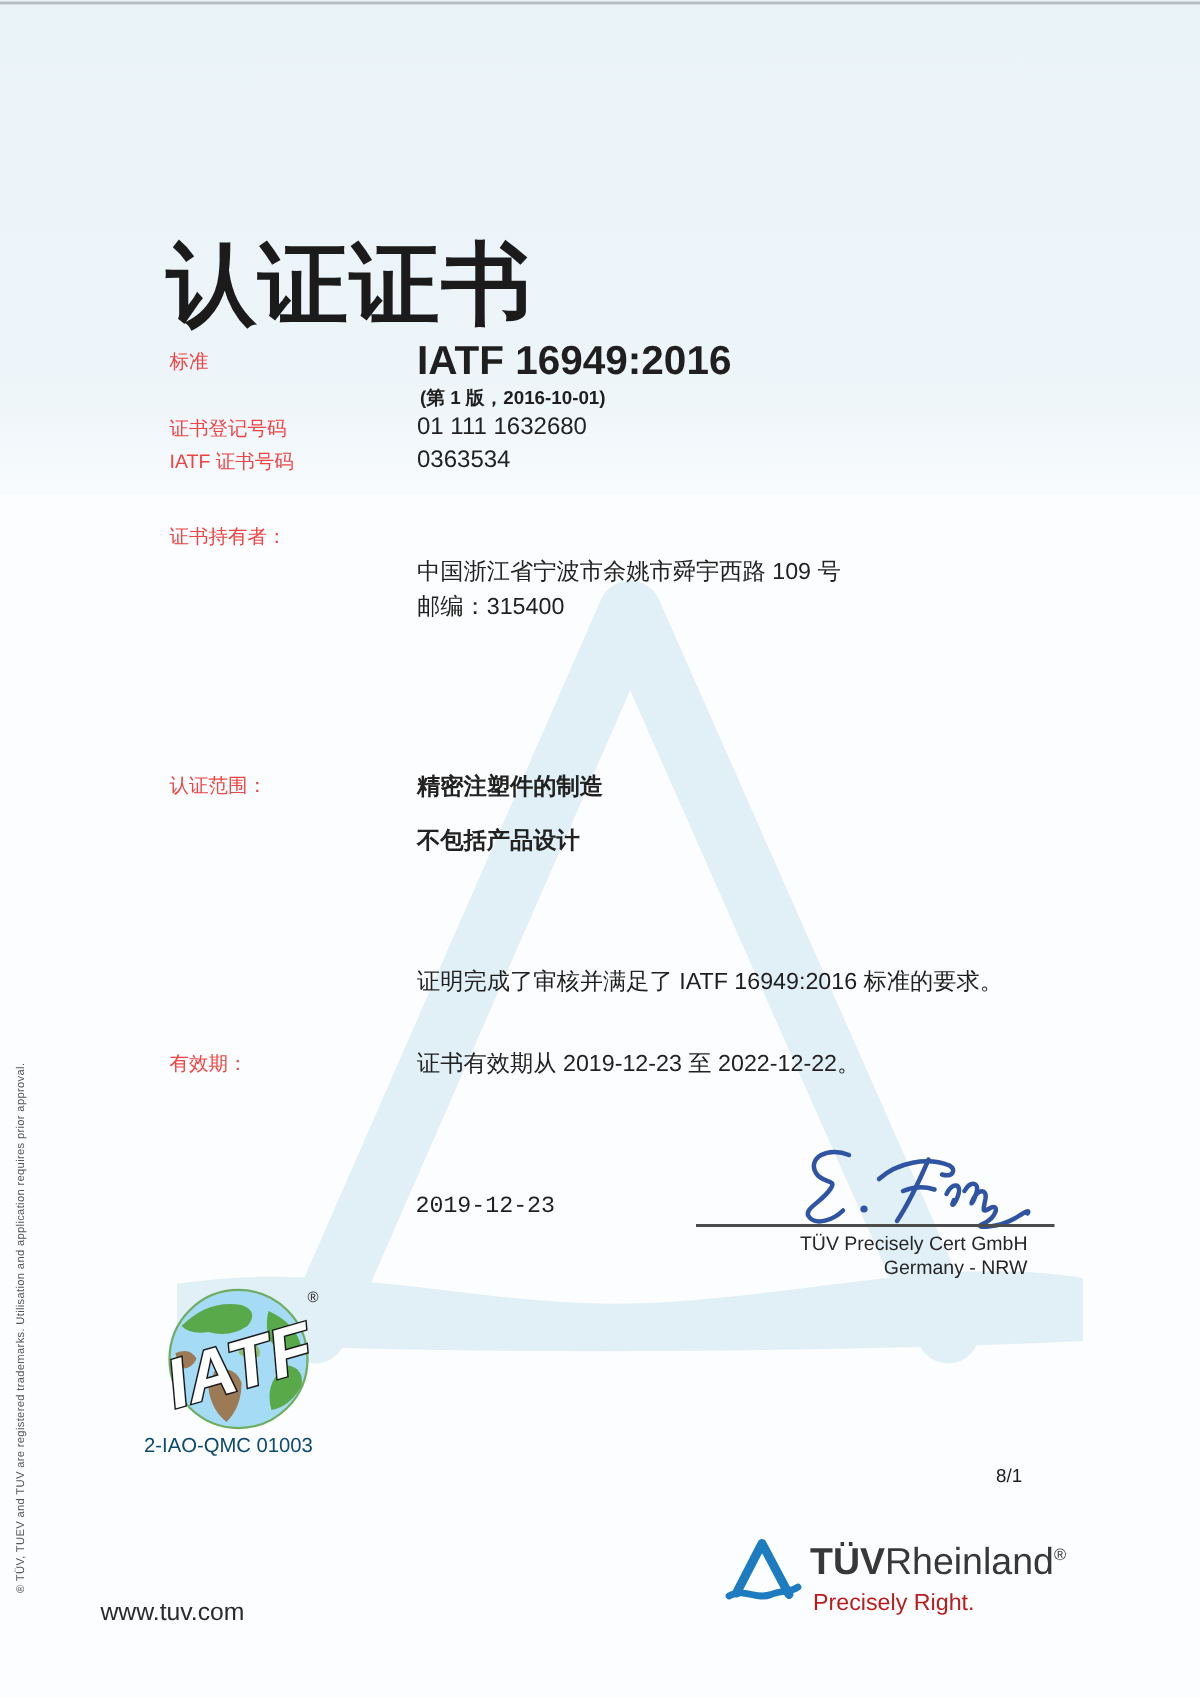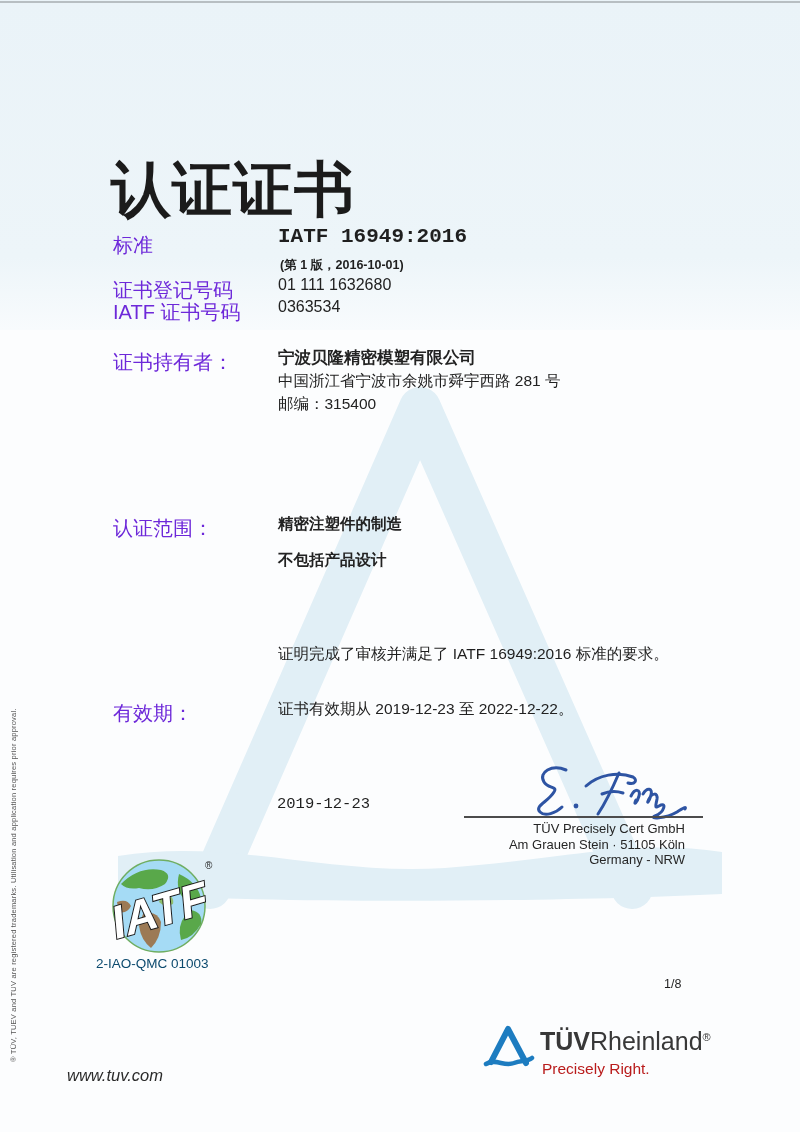--- a/index.html
+++ b/index.html
@@ -8,32 +8,32 @@
     background:#fcfdfe; overflow:hidden;
     font-family:"Liberation Sans","DejaVu Sans",sans-serif;
     color:#1f1f1f;
   }
   .top-band{position:absolute;left:0;top:0;width:800px;height:330px;
     background:linear-gradient(180deg,#eaf3f8 0%,#edf5f9 78%,#f8fbfd 100%);}
   .scan-line{position:absolute;top:1px;left:0;width:800px;height:2px;background:#8d9296;opacity:.55;}
   .wm{position:absolute;left:0;top:0;pointer-events:none;}
   .abs{position:absolute;white-space:nowrap;}
   .title{left:111px;top:150px;font-size:60px;font-weight:700;color:#1b1b1b;letter-spacing:1px;}
-  .lbl{font-size:20px;color:#6d28d9;}
+  .lbl{font-size:13px;color:#ef4444;}
   .val{font-size:16px;color:#222;}
   .b{font-weight:700;}
-  .std-value{left:278px;top:225px;font-size:21px;font-weight:700;font-family:Liberation Mono, monospace;}
+  .std-value{left:278px;top:225px;font-size:27px;font-weight:700;}
   .std-edition{left:280px;top:257px;font-size:12.5px;font-weight:700;}
   .statement{left:278px;top:644px;font-size:15.5px;}
   .date{left:277px;top:795px;font-size:15.5px;font-family:Liberation Mono, monospace;}
   .sig-line{left:464px;top:816px;width:239px;height:2px;background:#4c4c4c;}
   .issuer{left:420px;top:821px;width:265px;text-align:right;font-size:13px;line-height:15.5px;color:#262626;white-space:normal;}
   .iatf-code{left:96px;top:956px;font-size:13.5px;color:#0c4a6e;}
   .page-num{left:664px;top:977px;font-size:12.5px;}
-  .website{left:67px;top:1066px;font-size:16.5px;color:#2a2a2a;font-style:italic;}
+  .website{left:67px;top:1066px;font-size:16.5px;color:#2a2a2a;}
   .tuv-word{left:540px;top:1027px;font-size:25px;color:#383838;}
   .tuv-word .tuv{font-weight:700;}
   .tuv-word sup{font-size:11px;}
   .tagline{left:542px;top:1060px;font-size:15.5px;color:#b91c1c;}
   .side-note{
     position:absolute;left:9px;top:1062px;transform:rotate(-90deg);transform-origin:0 0;
     font-size:7.5px;color:#555;white-space:nowrap;letter-spacing:.2px;
   }
   .iatf-reg{left:205px;top:860px;font-size:10px;color:#222;}
 </style>
@@ -59,22 +59,21 @@
   <div class="abs std-value">IATF 16949:2016</div>
   <div class="abs std-edition">(第 1 版，2016-10-01)</div>
 
   <div class="abs lbl" style="left:113px;top:277px;">证书登记号码</div>
   <div class="abs val" style="left:278px;top:276px;">01 111 1632680</div>
 
   <div class="abs lbl" style="left:113px;top:299px;">IATF 证书号码</div>
   <div class="abs val" style="left:278px;top:298px;">0363534</div>
 
   <div class="abs lbl" style="left:113px;top:349px;">证书持有者：</div>
-  <div class="abs val b" style="left:278px;top:347px;font-size:16.5px;">宁波贝隆精密模塑有限公司</div>
-  <div class="abs val" style="left:278px;top:371px;font-size:15.5px;">中国浙江省宁波市余姚市舜宇西路 281 号</div>
+  <div class="abs val" style="left:278px;top:371px;font-size:15.5px;">中国浙江省宁波市余姚市舜宇西路 109 号</div>
   <div class="abs val" style="left:278px;top:394px;font-size:15.5px;">邮编：315400</div>
 
   <div class="abs lbl" style="left:113px;top:515px;">认证范围：</div>
   <div class="abs val b" style="left:278px;top:514px;font-size:15.5px;">精密注塑件的制造</div>
   <div class="abs val b" style="left:278px;top:550px;font-size:15.5px;">不包括产品设计</div>
 
   <div class="abs statement">证明完成了审核并满足了 IATF 16949:2016 标准的要求。</div>
 
   <div class="abs lbl" style="left:113px;top:700px;">有效期：</div>
   <div class="abs val" style="left:278px;top:699px;font-size:15.5px;">证书有效期从 2019-12-23 至 2022-12-22。</div>
@@ -89,38 +88,37 @@
       <path d="M 74 32 C 81 29, 89 29, 95 31"></path>
       <path d="M 103 34 C 107 26, 113 27, 111 34 C 109 41, 105 44, 108 38"></path>
       <path d="M 115 32 C 119 25, 125 26, 123 33 C 121 40, 118 43, 121 37 C 124 31, 130 30, 129 37 C 128 43, 126 47, 131 44 C 139 39, 137 50, 127 54 C 120 57, 137 57, 149 50 C 155 46, 159 44, 157 47"></path>
     </g>
     <circle cx="48" cy="44" r="2.4" fill="#2e54a3"></circle>
   </svg>
   <div class="abs sig-line"></div>
 
   <div class="abs issuer">
     <div>TÜV Precisely Cert GmbH</div>
-    <div>Am Grauen Stein · 51105 Köln</div>
     <div>Germany - NRW</div>
   </div>
 
   <svg class="abs" style="left:103px;top:852px;" width="112" height="108" viewBox="0 0 112 108">
     <circle cx="56" cy="54" r="46" fill="#a5dbf5" stroke="#6fae62" stroke-width="1.5"></circle>
     <path d="M 18 32 Q 36 14 58 18 Q 70 22 62 32 Q 50 40 36 36 Q 24 38 18 32 Z" fill="#59a84a"></path>
     <path d="M 76 22 Q 94 30 98 46 Q 92 54 82 48 Q 72 38 76 22 Z" fill="#59a84a"></path>
     <path d="M 88 58 Q 100 60 98 72 Q 90 86 78 88 Q 74 74 82 64 Z" fill="#59a84a"></path>
     <path d="M 40 62 Q 54 58 58 70 Q 58 86 48 96 Q 38 88 36 74 Z" fill="#9c7a55"></path>
     <path d="M 14 50 Q 24 46 28 54 Q 24 62 16 60 Z" fill="#9c7a55"></path>
     <path d="M 60 40 Q 72 44 70 52 Q 62 56 56 50 Z" fill="#8fbf6e"></path>
     <text x="6" y="74" transform="rotate(-16 56 54)" font-family="Liberation Sans, DejaVu Sans, sans-serif" font-size="46" font-weight="bold" font-style="italic" fill="#ffffff" stroke="#1a1a1a" stroke-width="2" paint-order="stroke">IATF</text>
   </svg>
   <div class="abs iatf-reg">®</div>
   <div class="abs iatf-code">2-IAO-QMC 01003</div>
 
-  <div class="abs page-num">1/8</div>
+  <div class="abs page-num">8/1</div>
 
   <div class="abs website">www.tuv.com</div>
 
   <svg class="abs" style="left:483px;top:1022px;" width="52" height="50" viewBox="0 0 52 50">
     <g fill="none" stroke="#1d7cc0" stroke-linecap="round" stroke-linejoin="round">
       <path d="M 8 40 L 25 7 L 43 41" stroke-width="6"></path>
       <path d="M 3 42 C 13 36, 21 45, 31 41 C 38 38, 44 40, 49 36" stroke-width="4.5"></path>
     </g>
   </svg>
   <div class="abs tuv-word">

